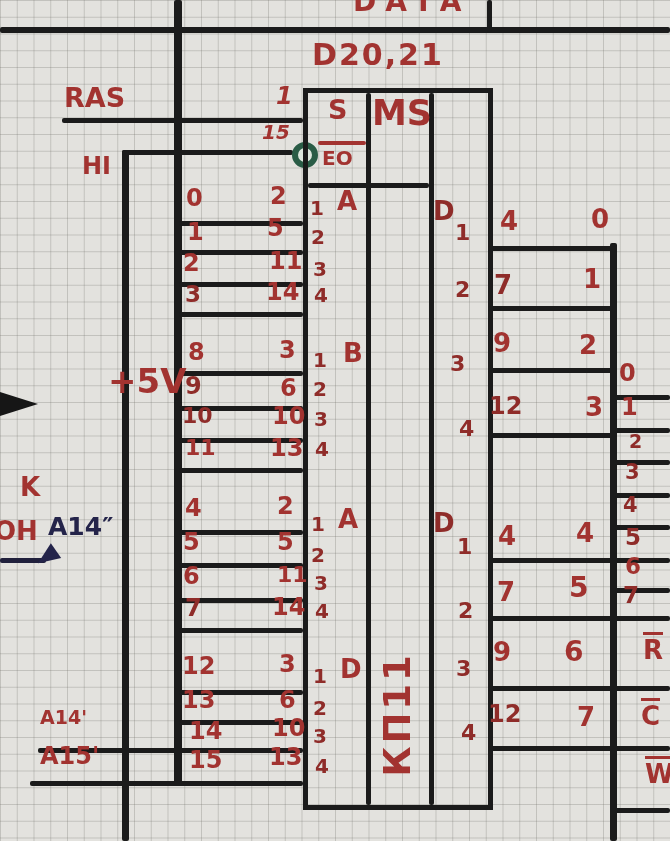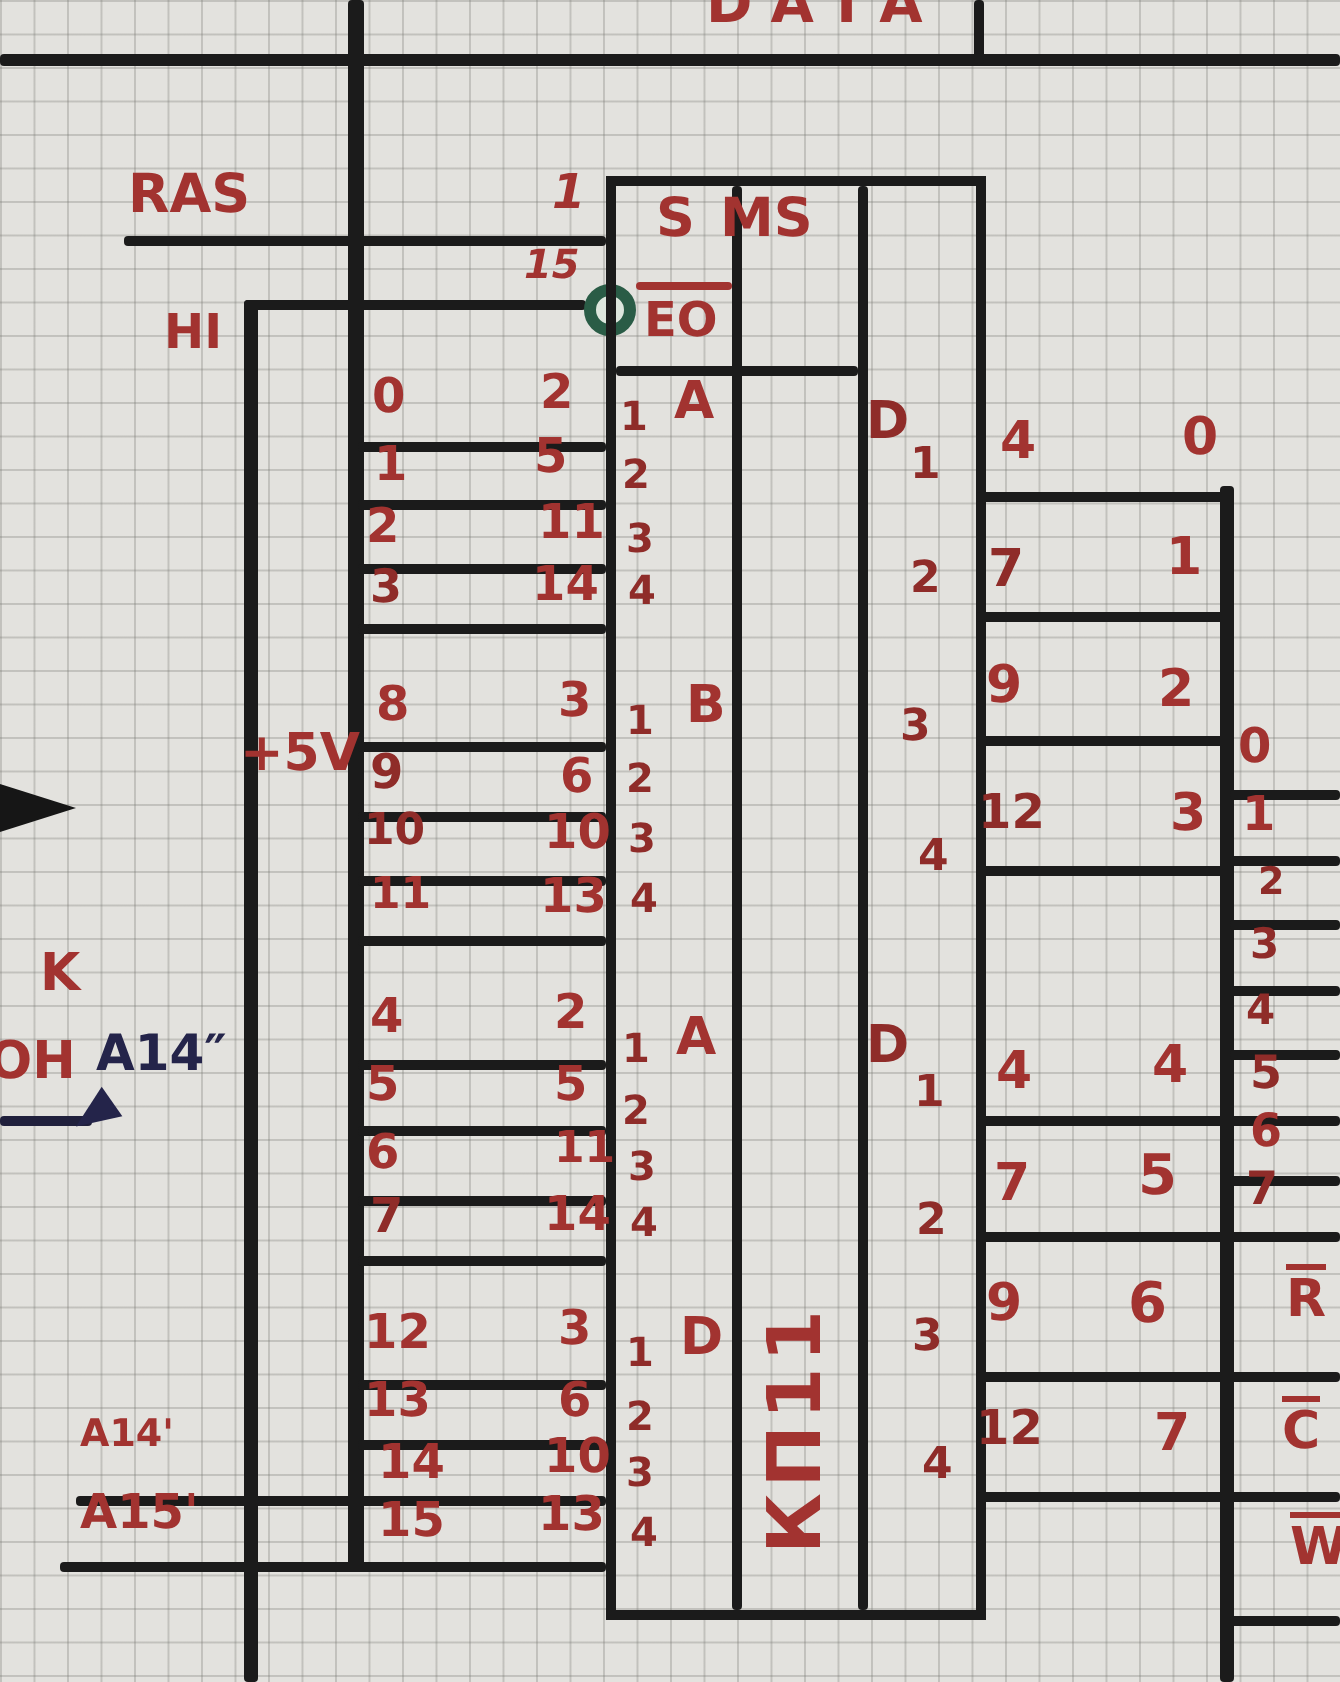--- a/index.html
+++ b/index.html
@@ -26,38 +26,39 @@
 
 <div class="sheet">
 
   <div class="ln" style="left:0;top:27px;width:670px;height:6px"></div>
   <div class="ln" style="left:487px;top:0;width:5px;height:32px"></div>
 
   <div class="ln" style="left:174px;top:0;width:8px;height:786px"></div>
   <div class="ln" style="left:122px;top:150px;width:7px;height:691px"></div>
 
   <span class="lbl" style="left:353px;top:-12px;font-size:28px;letter-spacing:9px">DATA</span>
+  <span class="lbl" style="left:312px;top:40px;font-size:30px;letter-spacing:2px">D20,21</span>
 
   <span class="lbl" style="left:64px;top:84px;font-size:27px">RAS</span>
   <div class="ln" style="left:62px;top:118px;width:241px;height:5px"></div>
   <span class="lbl" style="left:276px;top:84px;font-size:24px;font-style:italic">1</span>
   <span class="lbl" style="left:262px;top:122px;font-size:20px;font-style:italic">15</span>
   <span class="lbl" style="left:82px;top:154px;font-size:24px">HI</span>
   <div class="ln" style="left:122px;top:150px;width:171px;height:5px"></div>
   <div class="bubble" style="left:292px;top:142px"></div>
 
   <div class="chipbox" style="left:303px;top:88px;width:190px;height:722px;box-sizing:border-box"></div>
   <div class="ln" style="left:366px;top:93px;width:5px;height:712px"></div>
   <div class="ln" style="left:429px;top:93px;width:5px;height:712px"></div>
   <div class="ln" style="left:308px;top:183px;width:121px;height:5px"></div>
 
   <span class="lbl" style="left:328px;top:96px;font-size:27px">S</span>
   <div class="redbar" style="left:318px;top:141px;width:48px;height:4px"></div>
-  <span class="lbl" style="left:322px;top:148px;font-size:24px">EO</span>
-  <span class="lbl" style="left:360px;top:96px;font-size:27px">MS</span>
+  <span class="lbl" style="left:322px;top:148px;font-size:20px">EO</span>
+  <span class="lbl" style="left:372px;top:96px;font-size:35px">MS</span>
 
   <div class="vtext" style="left:362px;top:630px;width:70px;height:168px">
     <span>КП11</span>
   </div>
 
   <div class="ln" style="left:179px;top:221px;width:124px;height:5px"></div>
   <div class="ln" style="left:179px;top:250px;width:124px;height:5px"></div>
   <div class="ln" style="left:179px;top:282px;width:124px;height:5px"></div>
   <div class="ln" style="left:179px;top:312px;width:124px;height:5px"></div>
   <span class="lbl" style="left:186px;top:186px;font-size:24px">0</span>
@@ -121,21 +122,21 @@
   <span class="lbl" style="left:279px;top:652px;font-size:24px">3</span>
   <span class="lbl" style="left:279px;top:688px;font-size:24px">6</span>
   <span class="lbl" style="left:272px;top:716px;font-size:24px">10</span>
   <span class="lbl" style="left:269px;top:745px;font-size:24px">13</span>
   <span class="lbl dk" style="left:313px;top:666px;font-size:20px">1</span>
   <span class="lbl dk" style="left:313px;top:698px;font-size:20px">2</span>
   <span class="lbl dk" style="left:313px;top:726px;font-size:20px">3</span>
   <span class="lbl dk" style="left:315px;top:756px;font-size:20px">4</span>
   <span class="lbl" style="left:340px;top:656px;font-size:26px">D</span>
 
-  <span class="lbl" style="left:120px;top:364px;font-size:26px">+5V</span>
+  <span class="lbl" style="left:108px;top:364px;font-size:34px">+5V</span>
   <div class="tri5v" style="left:0;top:392px"></div>
   <span class="lbl" style="left:20px;top:474px;font-size:26px">K</span>
   <span class="lbl" style="left:-6px;top:518px;font-size:26px">ОН</span>
   <span class="lbl blue" style="left:48px;top:514px;font-size:25px">A14″</span>
   <div class="ln" style="left:0;top:558px;width:46px;height:5px;background:#20203c"></div>
   <div class="tri14" style="left:36px;top:548px"></div>
   <span class="lbl" style="left:40px;top:708px;font-size:19px">A14'</span>
   <span class="lbl" style="left:40px;top:744px;font-size:24px">A15'</span>
 
   <div class="ln" style="left:488px;top:246px;width:124px;height:5px"></div>

